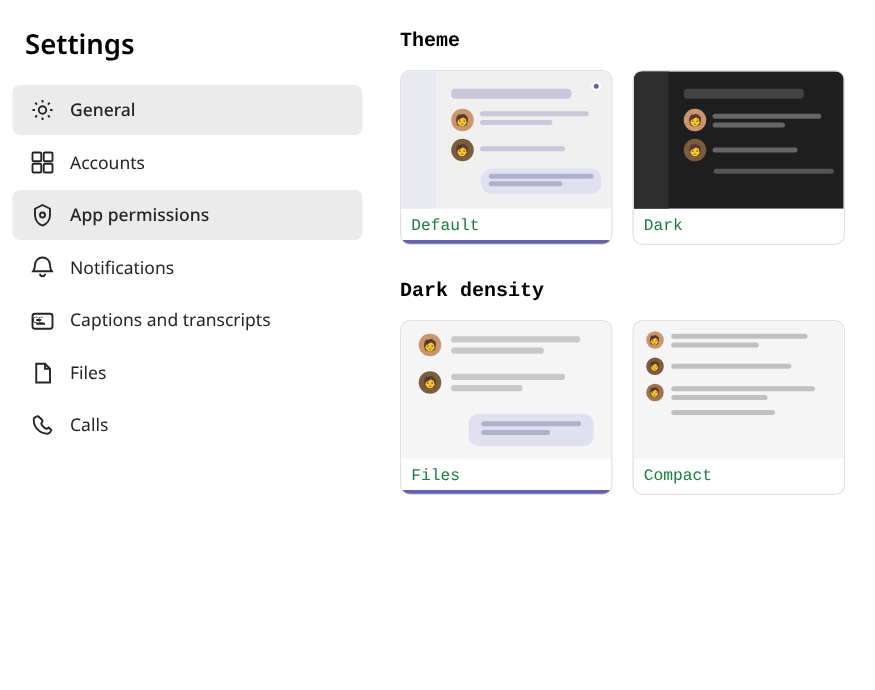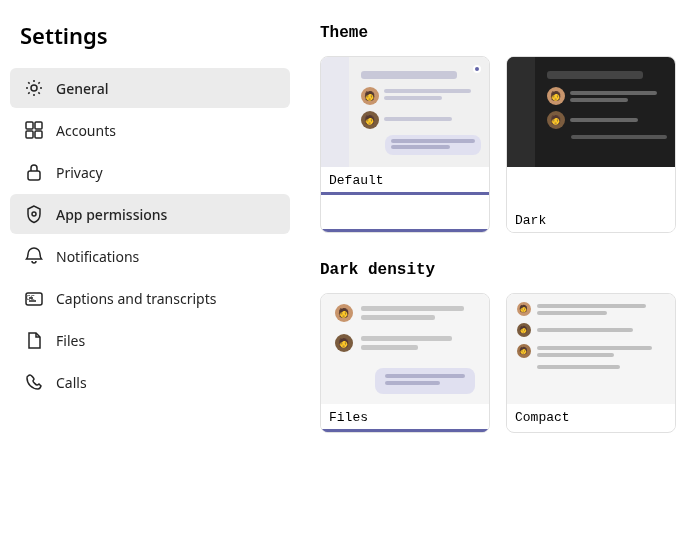--- a/index.html
+++ b/index.html
@@ -82,21 +82,21 @@
       position: relative;
     }
     .theme-card .card-preview {
       height: 110px;
       overflow: hidden;
       position: relative;
     }
     .theme-card .card-label-area {
       padding: 6px 8px 4px 8px;
       font-size: 13px;
-      color: #000000;
+      color: #15803d;
       background: #fff;
     }
     .theme-card.selected-card .card-label-area {
       border-bottom: 3px solid #6264a7;
     }
     
     .default-preview {
       background: #f0f0f0;
       width: 100%;
       height: 100%;
@@ -186,21 +186,20 @@
     }
     .dark-preview .header-bar {
       height: 8px;
       background: #444;
       border-radius: 3px;
       margin-bottom: 8px;
       width: 80%;
     }
     .dark-card .card-label-area {
       background: #fff;
-      margin-top: 40px;
     }
     
     .comfy-preview {
       background: #f5f5f5;
       width: 100%;
       height: 100%;
       display: flex;
       flex-direction: column;
       padding: 10px 14px;
       gap: 12px;
@@ -303,29 +302,20 @@
         <svg viewBox="0 0 20 20" fill="none" stroke="#242424" stroke-width="1.5">
           <rect x="2" y="2" width="7" height="7" rx="1"></rect>
           <rect x="11" y="2" width="7" height="7" rx="1"></rect>
           <rect x="2" y="11" width="7" height="7" rx="1"></rect>
           <rect x="11" y="11" width="7" height="7" rx="1"></rect>
         </svg>
       </div>
       <span>Accounts</span>
     </div>
 
-    <div class="nav-item">
-      <div class="nav-icon">
-        <svg viewBox="0 0 20 20" fill="none" stroke="#242424" stroke-width="1.5">
-          <rect x="4" y="9" width="12" height="9" rx="2"></rect>
-          <path d="M7 9V6a3 3 0 016 0v3"></path>
-        </svg>
-      </div>
-      <span>Privacy</span>
-    </div>
 
     <div class="nav-item active">
       <div class="nav-icon">
         <svg viewBox="0 0 20 20" fill="none" stroke="#242424" stroke-width="1.5">
           <path d="M10 2L4 5v5c0 4 2.67 7.33 6 8.5C13.33 17.33 16 14 16 10V5l-6-3z"></path>
           <circle cx="10" cy="10" r="2"></circle>
         </svg>
       </div>
       <span>App permissions</span>
     </div>

